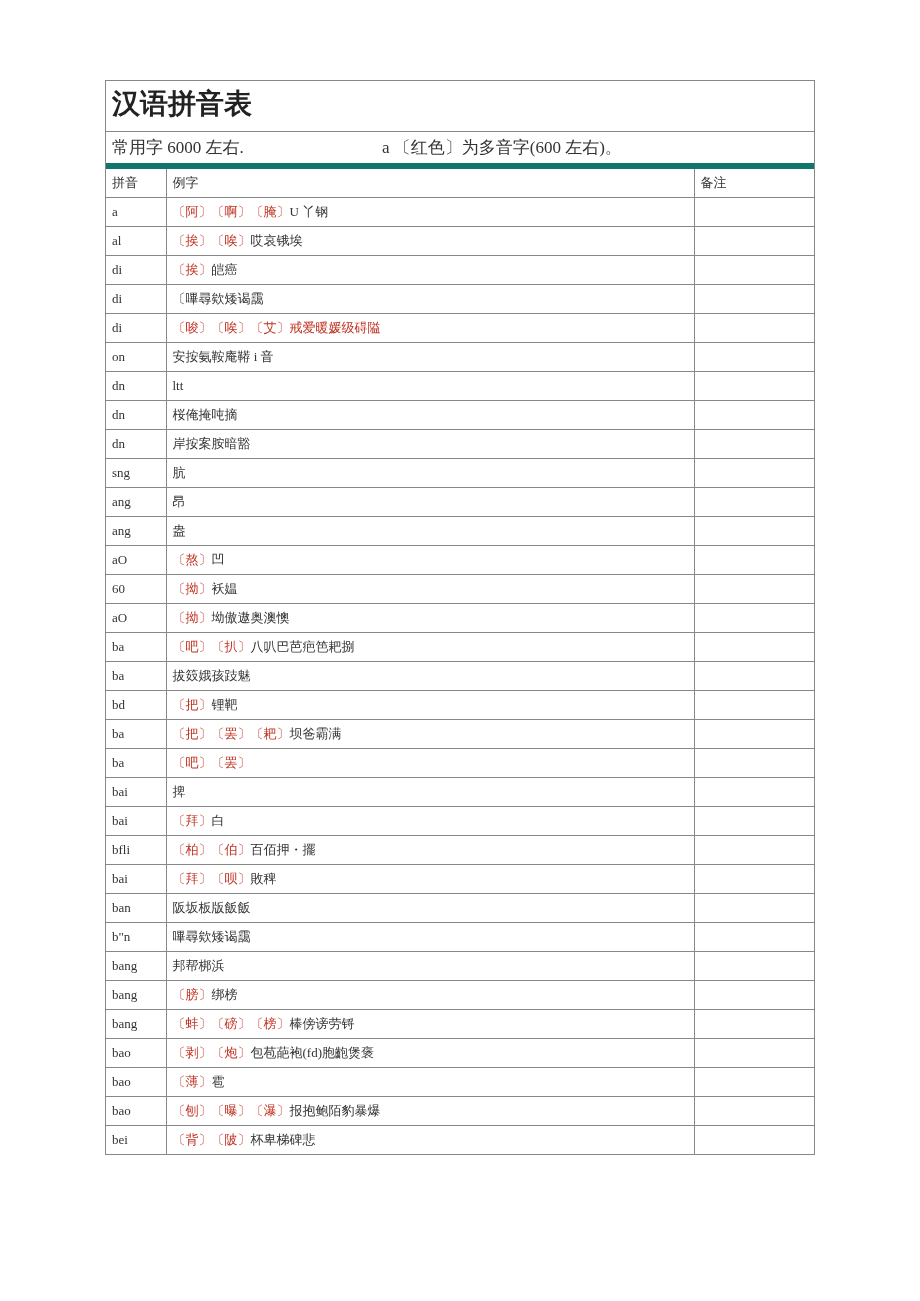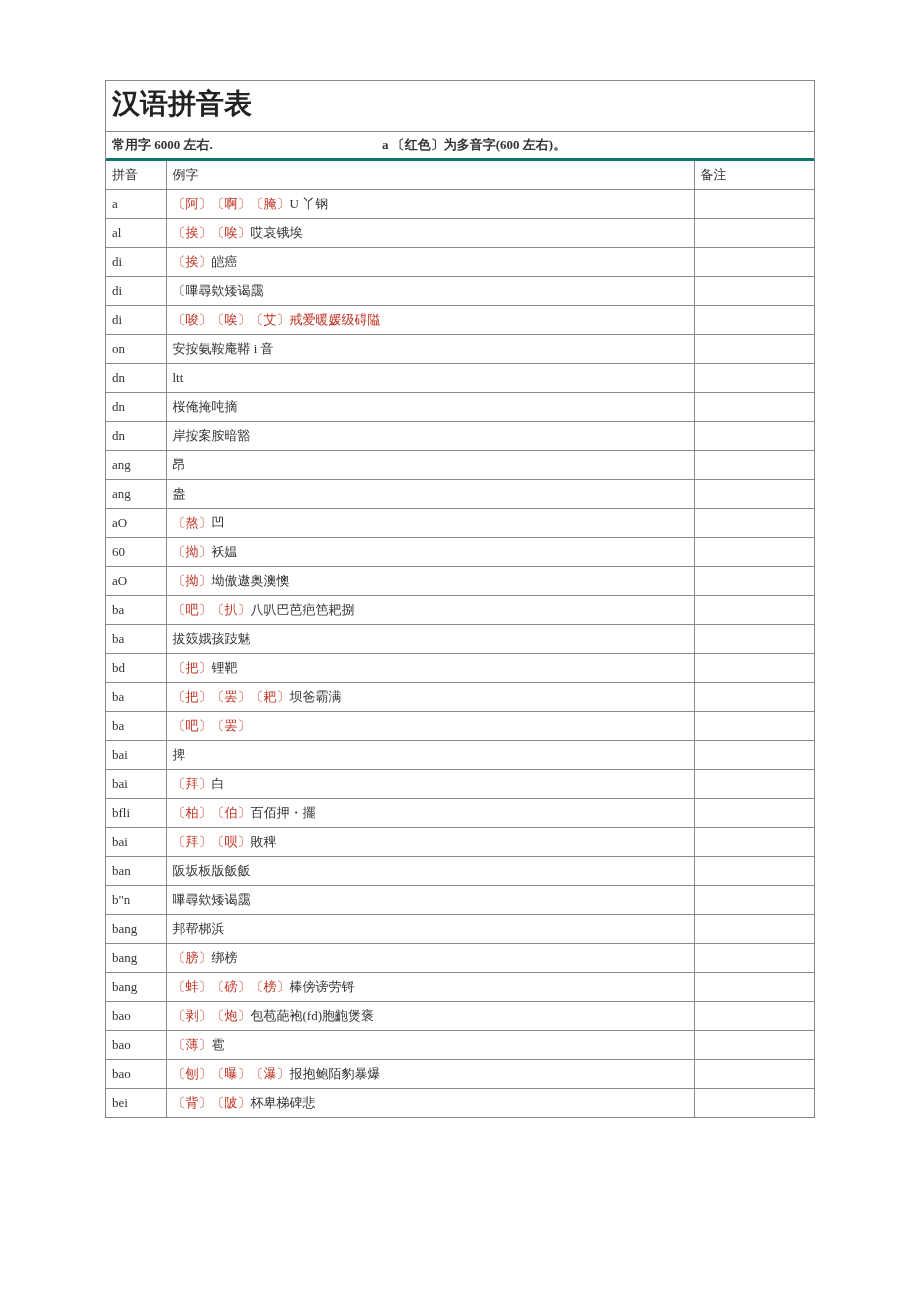--- a/index.html
+++ b/index.html
@@ -25,25 +25,24 @@
     border-bottom: 1px solid #888;
     padding: 4px 6px 8px 6px;
   }
   .title {
     font-size: 28px;
     font-family: "SimSun", "宋体", serif;
     color: #222;
     margin: 0;
   }
   .info-row {
-    border-bottom: 3px solid #0f766e;
+    border-bottom: 6px solid #0f766e;
     padding: 4px 6px;
-    font-size: 13px;
+    font-size: 17px;
     display: flex;
-    font-weight: bold;
   }
   .info-left {
     flex: 0 0 260px;
   }
   .info-right {
     flex: 1;
     padding-left: 10px;
   }
   table.pinyin {
     width: 100%;
@@ -139,20 +138,25 @@
             <td>dn</td>
             <td><span class="seg">桜俺掩吨摘</span></td>
             <td></td>
           </tr>
           <tr>
             <td>dn</td>
             <td><span class="seg">岸按案胺暗豁</span></td>
             <td></td>
           </tr>
           <tr>
+            <td>sng</td>
+            <td><span class="seg">肮</span></td>
+            <td></td>
+          </tr>
+          <tr>
             <td>ang</td>
             <td><span class="seg">昂</span></td>
             <td></td>
           </tr>
           <tr>
             <td>ang</td>
             <td><span class="seg">盎</span></td>
             <td></td>
           </tr>
           <tr>

